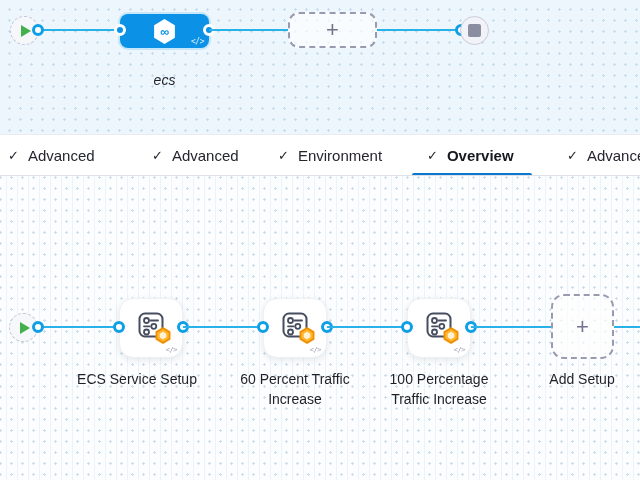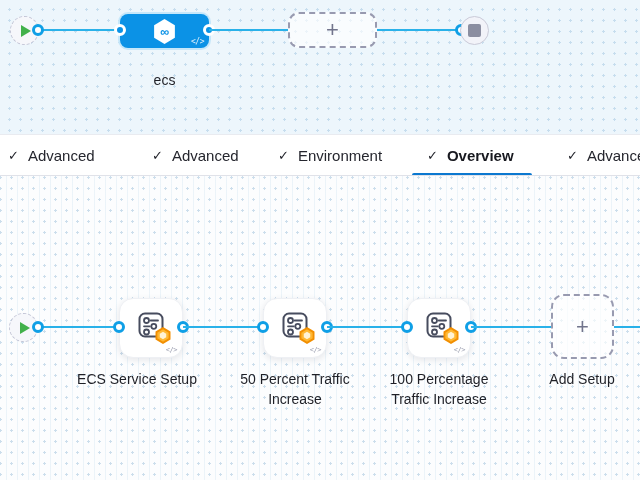--- a/index.html
+++ b/index.html
@@ -84,21 +84,21 @@
   <div class="stage-node">
     <svg viewBox="0 0 24 26" width="25" height="27">
       <polygon points="12,1 22,7 22,19 12,25 2,19 2,7" fill="#ffffff"></polygon>
       <text x="12" y="17" text-anchor="middle" font-size="12" font-weight="bold" fill="#0b92e6">∞</text>
     </svg>
     <span class="code-chip">&lt;/&gt;</span>
   </div>
   <div class="port on-blue" style="left:114px; top:24px;"></div>
   <div class="port on-blue" style="left:203px; top:24px;"></div>
 
-  <div class="graph-label" style="left:120px; top:70px; width:89px;">ecs</div>
+  <div class="graph-label" style="left:120px; top:70px; width:89px;font-style:italic;">ecs</div>
 
   <div class="edge" style="left:209px; top:29px; width:79px;"></div>
 
   <div class="dashed-box" style="left:288px; top:12px; width:89px; height:36px;">
     <span>+</span>
   </div>
 
   <div class="edge" style="left:377px; top:29px; width:84px;"></div>
   <div class="port" style="left:455px; top:24px;"></div>
 
@@ -174,21 +174,21 @@
       </svg>
       <svg class="badge" viewBox="0 0 20 22">
         <polygon points="10,1.5 18.5,6.6 18.5,15.4 10,20.5 1.5,15.4 1.5,6.6" fill="#ffb833" stroke="#f28f01" stroke-width="2.4"></polygon>
         <polygon points="10,6.3 14.2,8.85 14.2,13.15 10,15.7 5.8,13.15 5.8,8.85" fill="#fff3d6"></polygon>
       </svg>
     </div>
     <span class="code-chip-gray">&lt;/&gt;</span>
   </div>
   <div class="port" style="left:257px; top:145px;"></div>
   <div class="port" style="left:321px; top:145px;"></div>
-  <div class="graph-label" style="left:230px; top:193px; width:130px;">50 Percent Traffic Increase</div>
+  <div class="graph-label" style="left:230px; top:193px; width:130px;">60 Percent Traffic Increase</div>
 
   <div class="edge" style="left:327px; top:150px; width:80px;"></div>
 
   <div class="step-node" style="left:407px;">
     <div class="step-icon-wrap">
       <svg viewBox="0 0 30 30" width="30" height="30">
         <rect x="3.5" y="3.5" width="23" height="23" rx="5.5" fill="#ffffff" stroke="#474c5e" stroke-width="2"></rect>
         <circle cx="10.5" cy="10.5" r="2.5" stroke="#474c5e" stroke-width="1.8" fill="none"></circle>
         <line x1="14.6" y1="10.5" x2="22" y2="10.5" stroke="#474c5e" stroke-width="1.8" stroke-linecap="round"></line>
         <line x1="8" y1="16.3" x2="13.8" y2="16.3" stroke="#474c5e" stroke-width="1.8" stroke-linecap="round"></line>

